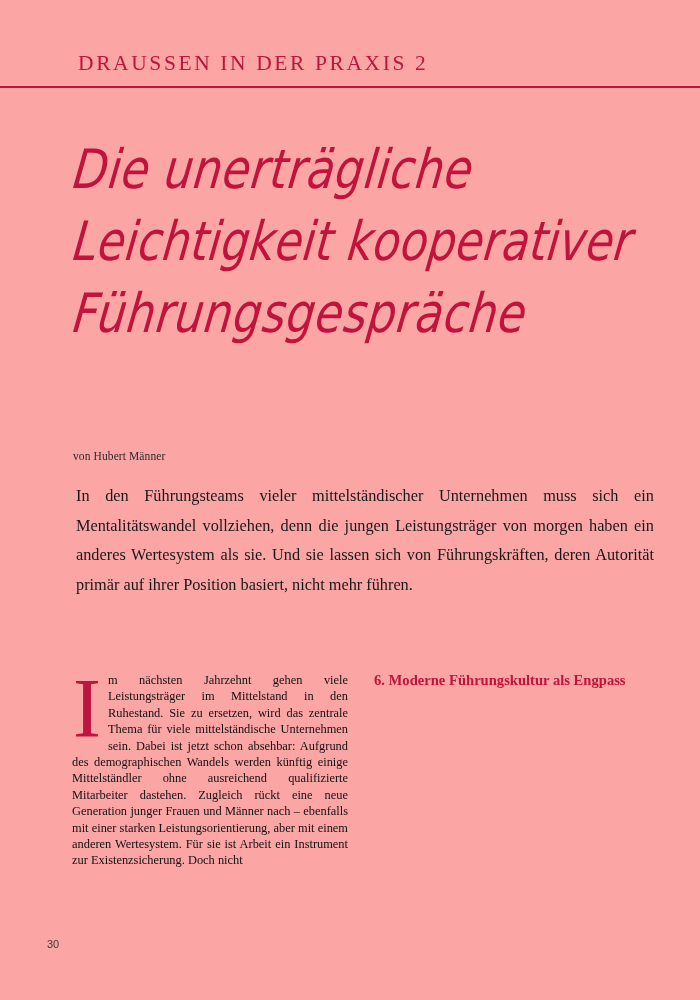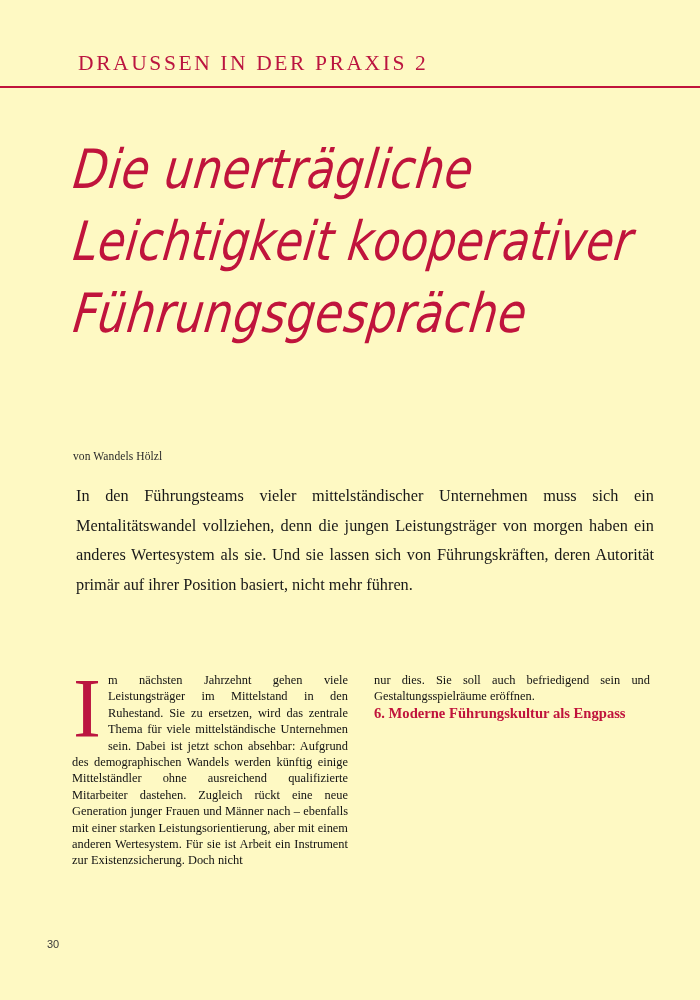--- a/index.html
+++ b/index.html
@@ -12,21 +12,21 @@
     background: #ffffff;
     font-family: "Liberation Serif", serif;
     color: #1a1a1a;
     overflow: hidden;
     position: relative;
   }
 
   .page {
     position: absolute;
     inset: 0;
-    background: #fef9c3;
+    background: #fca5a5;
   }
 
   
   .running-head {
     position: absolute;
     left: 78px;
     top: 51px;
     font-family: "Liberation Serif", serif;
     font-size: 21.5px;
     letter-spacing: 2.6px;
@@ -169,34 +169,33 @@
   <div class="running-head">DRAUSSEN IN DER PRAXIS 2</div>
 
   <div class="head-rule"></div>
 
   <div class="title-block">
     <div class="title-line title-line-1">Die unerträgliche</div>
     <div class="title-line title-line-2">Leichtigkeit kooperativer</div>
     <div class="title-line title-line-3">Führungsgespräche</div>
   </div>
 
-  <div class="byline">von Wandels Hölzl</div>
+  <div class="byline">von Hubert Männer</div>
 
   <div class="lead">In den Führungsteams vieler mittelständischer Unternehmen muss sich ein Mentalitätswandel vollziehen, denn die jungen Leistungsträger von morgen haben ein anderes Wertesystem als sie. Und sie lassen sich von Führungskräften, deren Autorität primär auf ihrer Position basiert, nicht mehr führen.</div>
 
   <div class="columns">
 
     <div class="col">
       <p class="dropcap-para">
         <span class="dropcap">I</span><span>m nächsten Jahrzehnt gehen viele Leistungsträger im Mittelstand in den Ruhestand. Sie zu ersetzen, wird das zentrale Thema für viele mittelständische Unternehmen sein. Dabei ist jetzt schon absehbar: Aufgrund des demographischen Wandels werden künftig einige Mittelständler ohne ausreichend qualifizierte Mitarbeiter dastehen. Zugleich rückt eine neue Generation junger Frauen und Männer nach – ebenfalls mit einer starken Leistungsorientierung, aber mit einem anderen Wertesystem. Für sie ist Arbeit ein Instrument zur Existenzsicherung. Doch nicht</span>
       </p>
     </div>
 
     <div class="col">
-      <p>nur dies. Sie soll auch befriedigend sein und Gestaltungsspielräume eröffnen.</p>
       <p class="sub-heading">6. Moderne Führungskultur als Engpass</p>
     </div>
 
   </div>
 
   <div class="folio">30</div>
 
 </div>
 
 </body></html>

